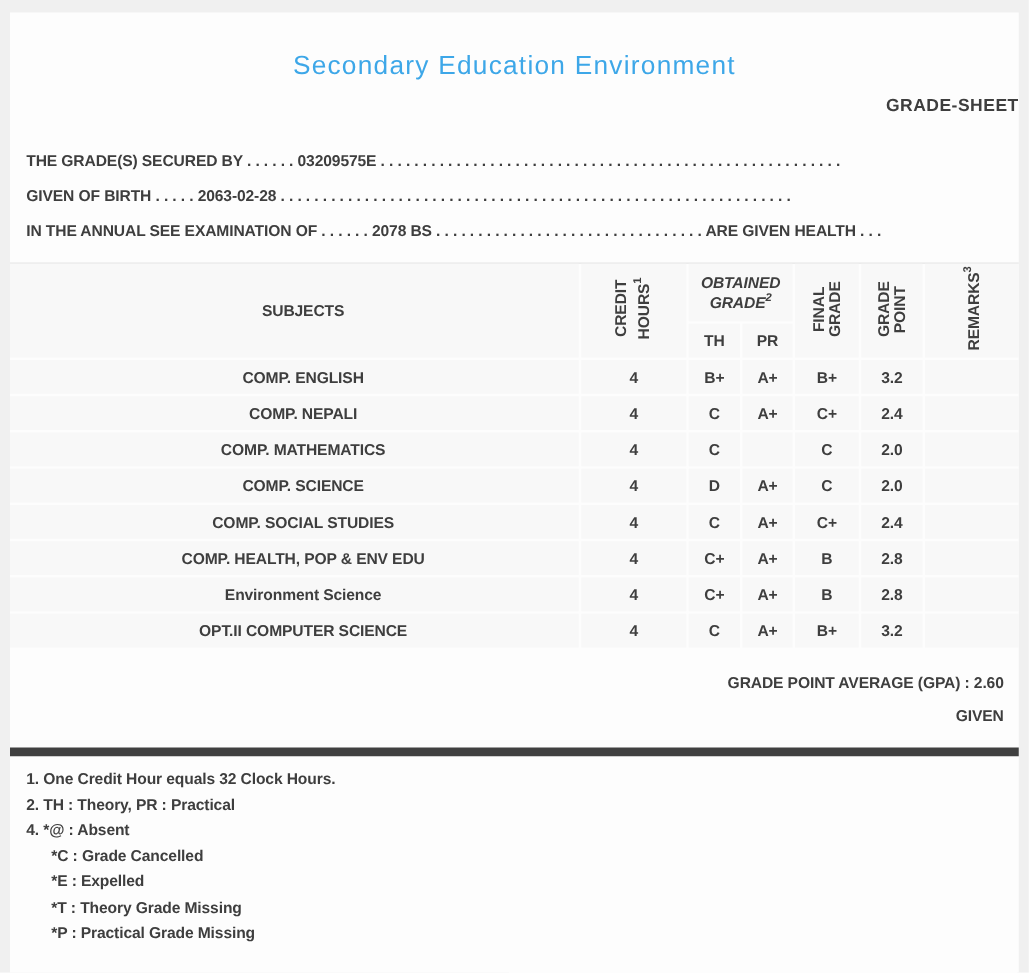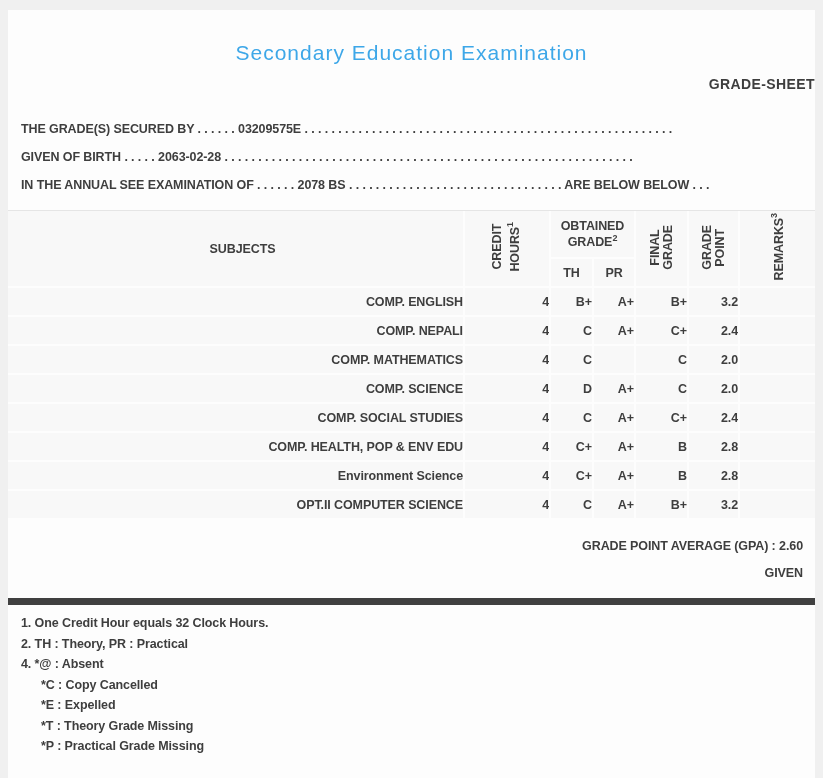--- a/index.html
+++ b/index.html
@@ -54,22 +54,22 @@
   table.grades th, table.grades td {
     background: #f8f8f8;
     font-size: 12.5px;
     font-weight: 700;
     letter-spacing: -0.1px;
     text-align: center;
     vertical-align: middle;
     overflow: hidden;
   }
   td.subject-col, th.subject-col { text-align: left; padding-left: 14px; }
-  table.grades td { height: 27px; text-align: right; }
-  th.h-top { height: 46px; }
+  table.grades td { height: 27px; }
+  th.h-top { height: 46px; font-style: italic; }
   th.h-sub { height: 27px; }
   th.h-span2 { height: 75px; }
   .vert {
     display: inline-block;
     writing-mode: vertical-rl;
     transform: rotate(180deg);
     line-height: 13px;
     white-space: nowrap;
   }
   .vert .vl { display: block; }
@@ -103,42 +103,42 @@
     padding: 3px 13px 0 13px;
     font-size: 13px;
     font-weight: 700;
   }
 </style>
 </head>
 <body>
 
 <div class="card">
 
-  <div class="page-title">Secondary Education Examination</div>
+  <div class="page-title">Secondary Education Environment</div>
   <div class="subtitle">GRADE-SHEET</div>
 
   <div class="info-block">
     <div class="info-line">
       <span>THE GRADE(S) SECURED BY</span>
       <span>. . . . . .</span>
       <span>03209575E</span>
       <span>. . . . . . . . . . . . . . . . . . . . . . . . . . . . . . . . . . . . . . . . . . . . . . . . . . . . . . .</span>
     </div>
     <div class="info-line">
       <span>GIVEN OF BIRTH</span>
       <span>. . . . .</span>
       <span>2063-02-28</span>
       <span>. . . . . . . . . . . . . . . . . . . . . . . . . . . . . . . . . . . . . . . . . . . . . . . . . . . . . . . . . . . . .</span>
     </div>
     <div class="info-line">
       <span>IN THE ANNUAL SEE EXAMINATION OF</span>
       <span>. . . . . .</span>
       <span>2078 BS</span>
       <span>. . . . . . . . . . . . . . . . . . . . . . . . . . . . . . . .</span>
-      <span>ARE BELOW BELOW . . .</span>
+      <span>ARE GIVEN HEALTH . . .</span>
     </div>
   </div>
 
   <div class="grades-table-wrap">
     <table class="grades">
       <colgroup>
         <col style="width:455px">
           <col style="width:84px">
           <col style="width:41px">
           <col style="width:40px">
@@ -266,21 +266,21 @@
     </div>
     <div class="summary-line">
       <span>GIVEN</span>
     </div>
   </div>
 
   <div class="footnotes">
     <div class="footnote-line">1. One Credit Hour equals 32 Clock Hours.</div>
     <div class="footnote-line">2. TH : Theory, PR : Practical</div>
     <div class="footnote-line">4. *@ : Absent</div>
-    <div class="footnote-line indent">*C : Copy Cancelled</div>
+    <div class="footnote-line indent">*C : Grade Cancelled</div>
     <div class="footnote-line indent">*E : Expelled</div>
     <div class="footnote-line indent">*T : Theory Grade Missing</div>
     <div class="footnote-line indent">*P : Practical Grade Missing</div>
   </div>
 
   <div class="footer-divider"></div>
   <div class="note-label">Note:</div>
 
 </div>
 

